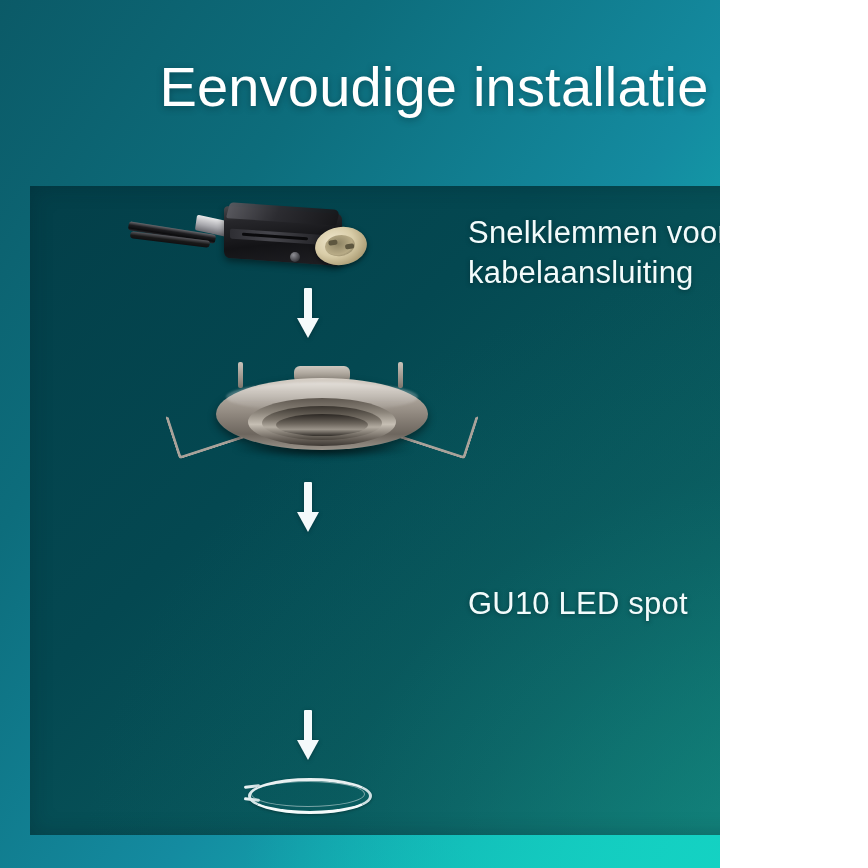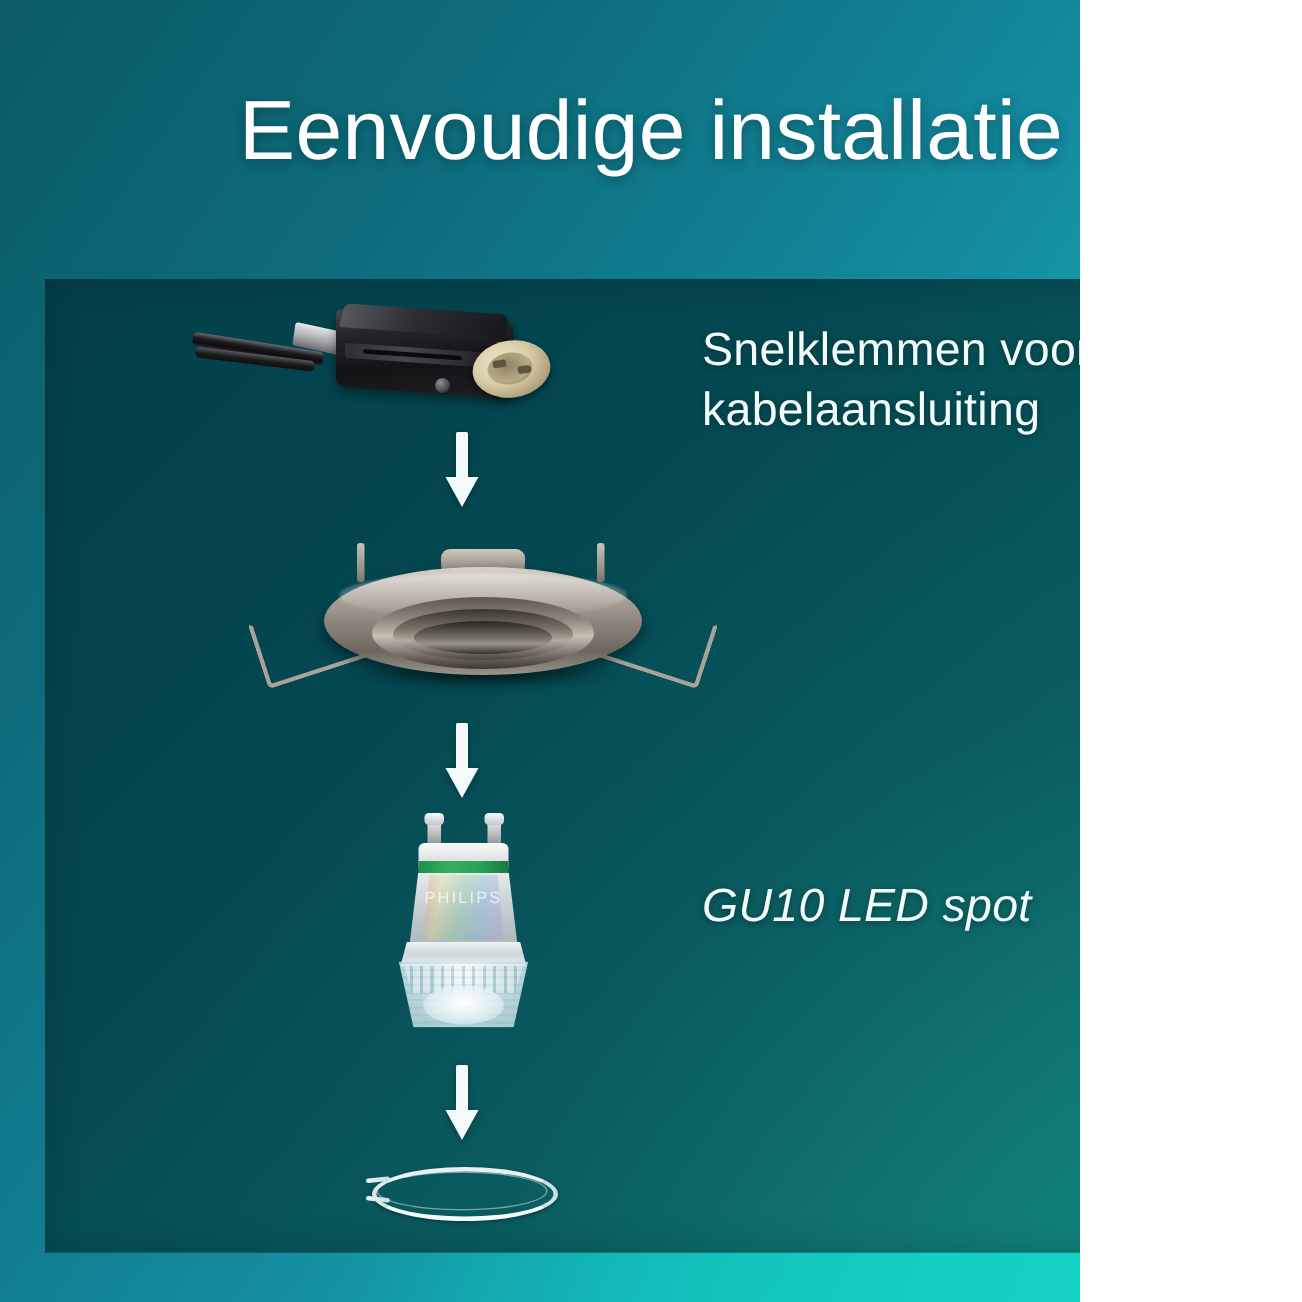--- a/index.html
+++ b/index.html
@@ -288,38 +288,22 @@
       <div class="frame-inner2"></div>
       <div class="frame-core"></div>
     </div>
 
 
     <div class="arrow" style="left:267px;top:296px;">
       <div class="arrow-shaft"></div>
       <div class="arrow-head"></div>
     </div>
 
-    <div class="lamp-wrap" style="left:218px;top:359px;">
-      <div class="lamp-pin" style="left:37px;"></div>
-      <div class="lamp-pin" style="left:77px;"></div>
-      <div class="lamp-pin-head" style="left:35px;"></div>
-      <div class="lamp-pin-head" style="left:75px;"></div>
-      <div class="lamp-collar"></div>
-      <div class="lamp-green"></div>
-      <div class="lamp-body"></div>
-      <div class="lamp-sheen"></div>
-      <div class="lamp-brand">PHILIPS</div>
-      <div class="lamp-ridge"></div>
-      <div class="lamp-lens"></div>
-      <div class="lamp-lens-rings"></div>
-      <div class="lamp-facet"></div>
-      <div class="lamp-lens-center"></div>
-    </div>
-
-    <div class="label" style="left:438px;top:398px;width:330px;font-style:italic;">GU10 LED spot</div>
+
+    <div class="label" style="left:438px;top:398px;width:330px;">GU10 LED spot</div>
 
     <div class="arrow" style="left:267px;top:524px;">
       <div class="arrow-shaft"></div>
       <div class="arrow-head"></div>
     </div>
 
     <div class="clip-wrap" style="left:208px;top:586px;">
       <div class="clip-ring"></div>
       <div class="clip-ring2"></div>
       <div class="clip-leg" style="left:6px;top:13px;transform:rotate(-6deg);"></div>

